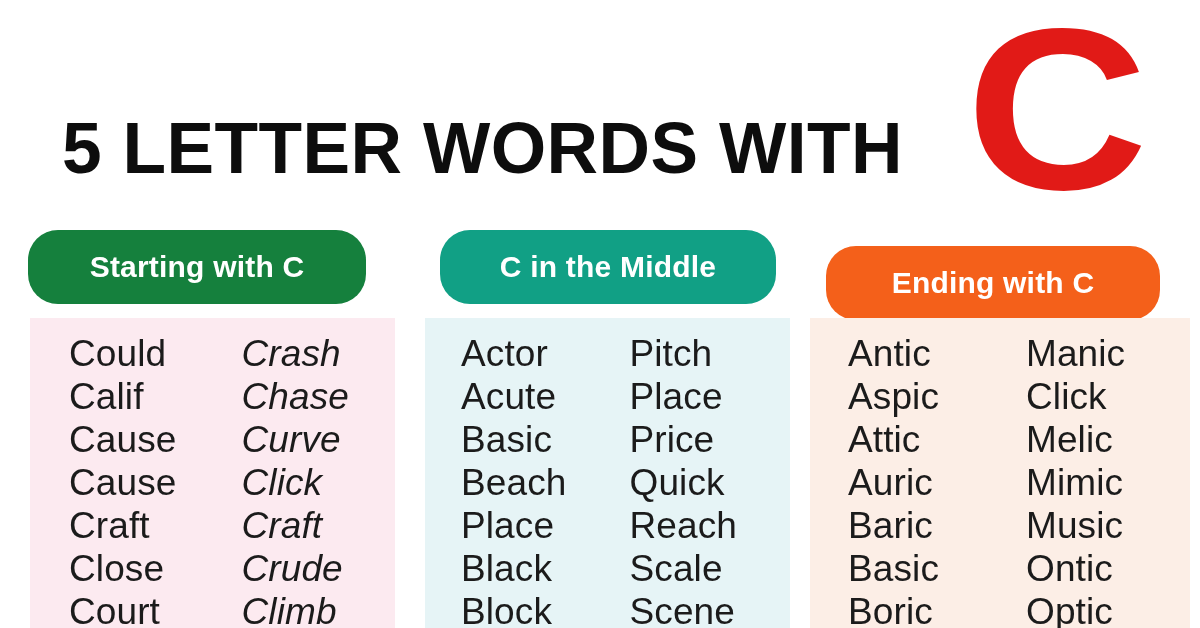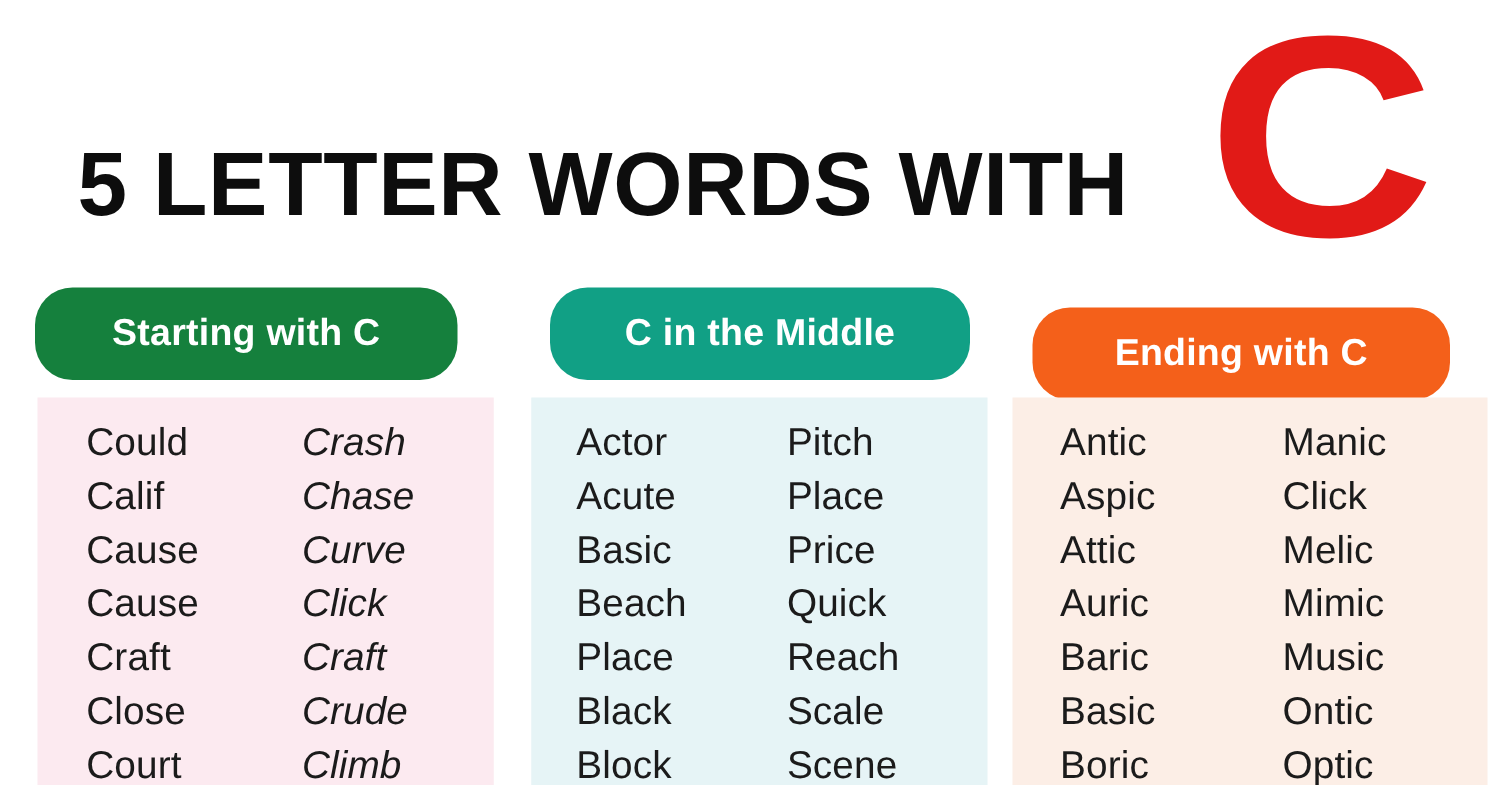--- a/index.html
+++ b/index.html
@@ -94,21 +94,21 @@
   .panel-2 { left: 425px; width: 365px; background: #e6f4f6; }
   .panel-3 { left: 810px; width: 380px; background: #fceee6; }
 
   .col {
     flex: 1 1 0;
     display: flex;
     flex-direction: column;
   }
   .word {
     font-family: "Liberation Sans", sans-serif;
-    font-size: 31px;
+    font-size: 37px;
     font-weight: 400;
     color: #1b1b1b;
     line-height: 43px;
     height: 43px;
     white-space: nowrap;
     letter-spacing: 0.1px;
   }
 
   .panel-1 .col:nth-child(1) .word { padding-left: 39px; }
   .panel-1 .col:nth-child(2) .word { padding-left: 29px; font-style: italic; }

